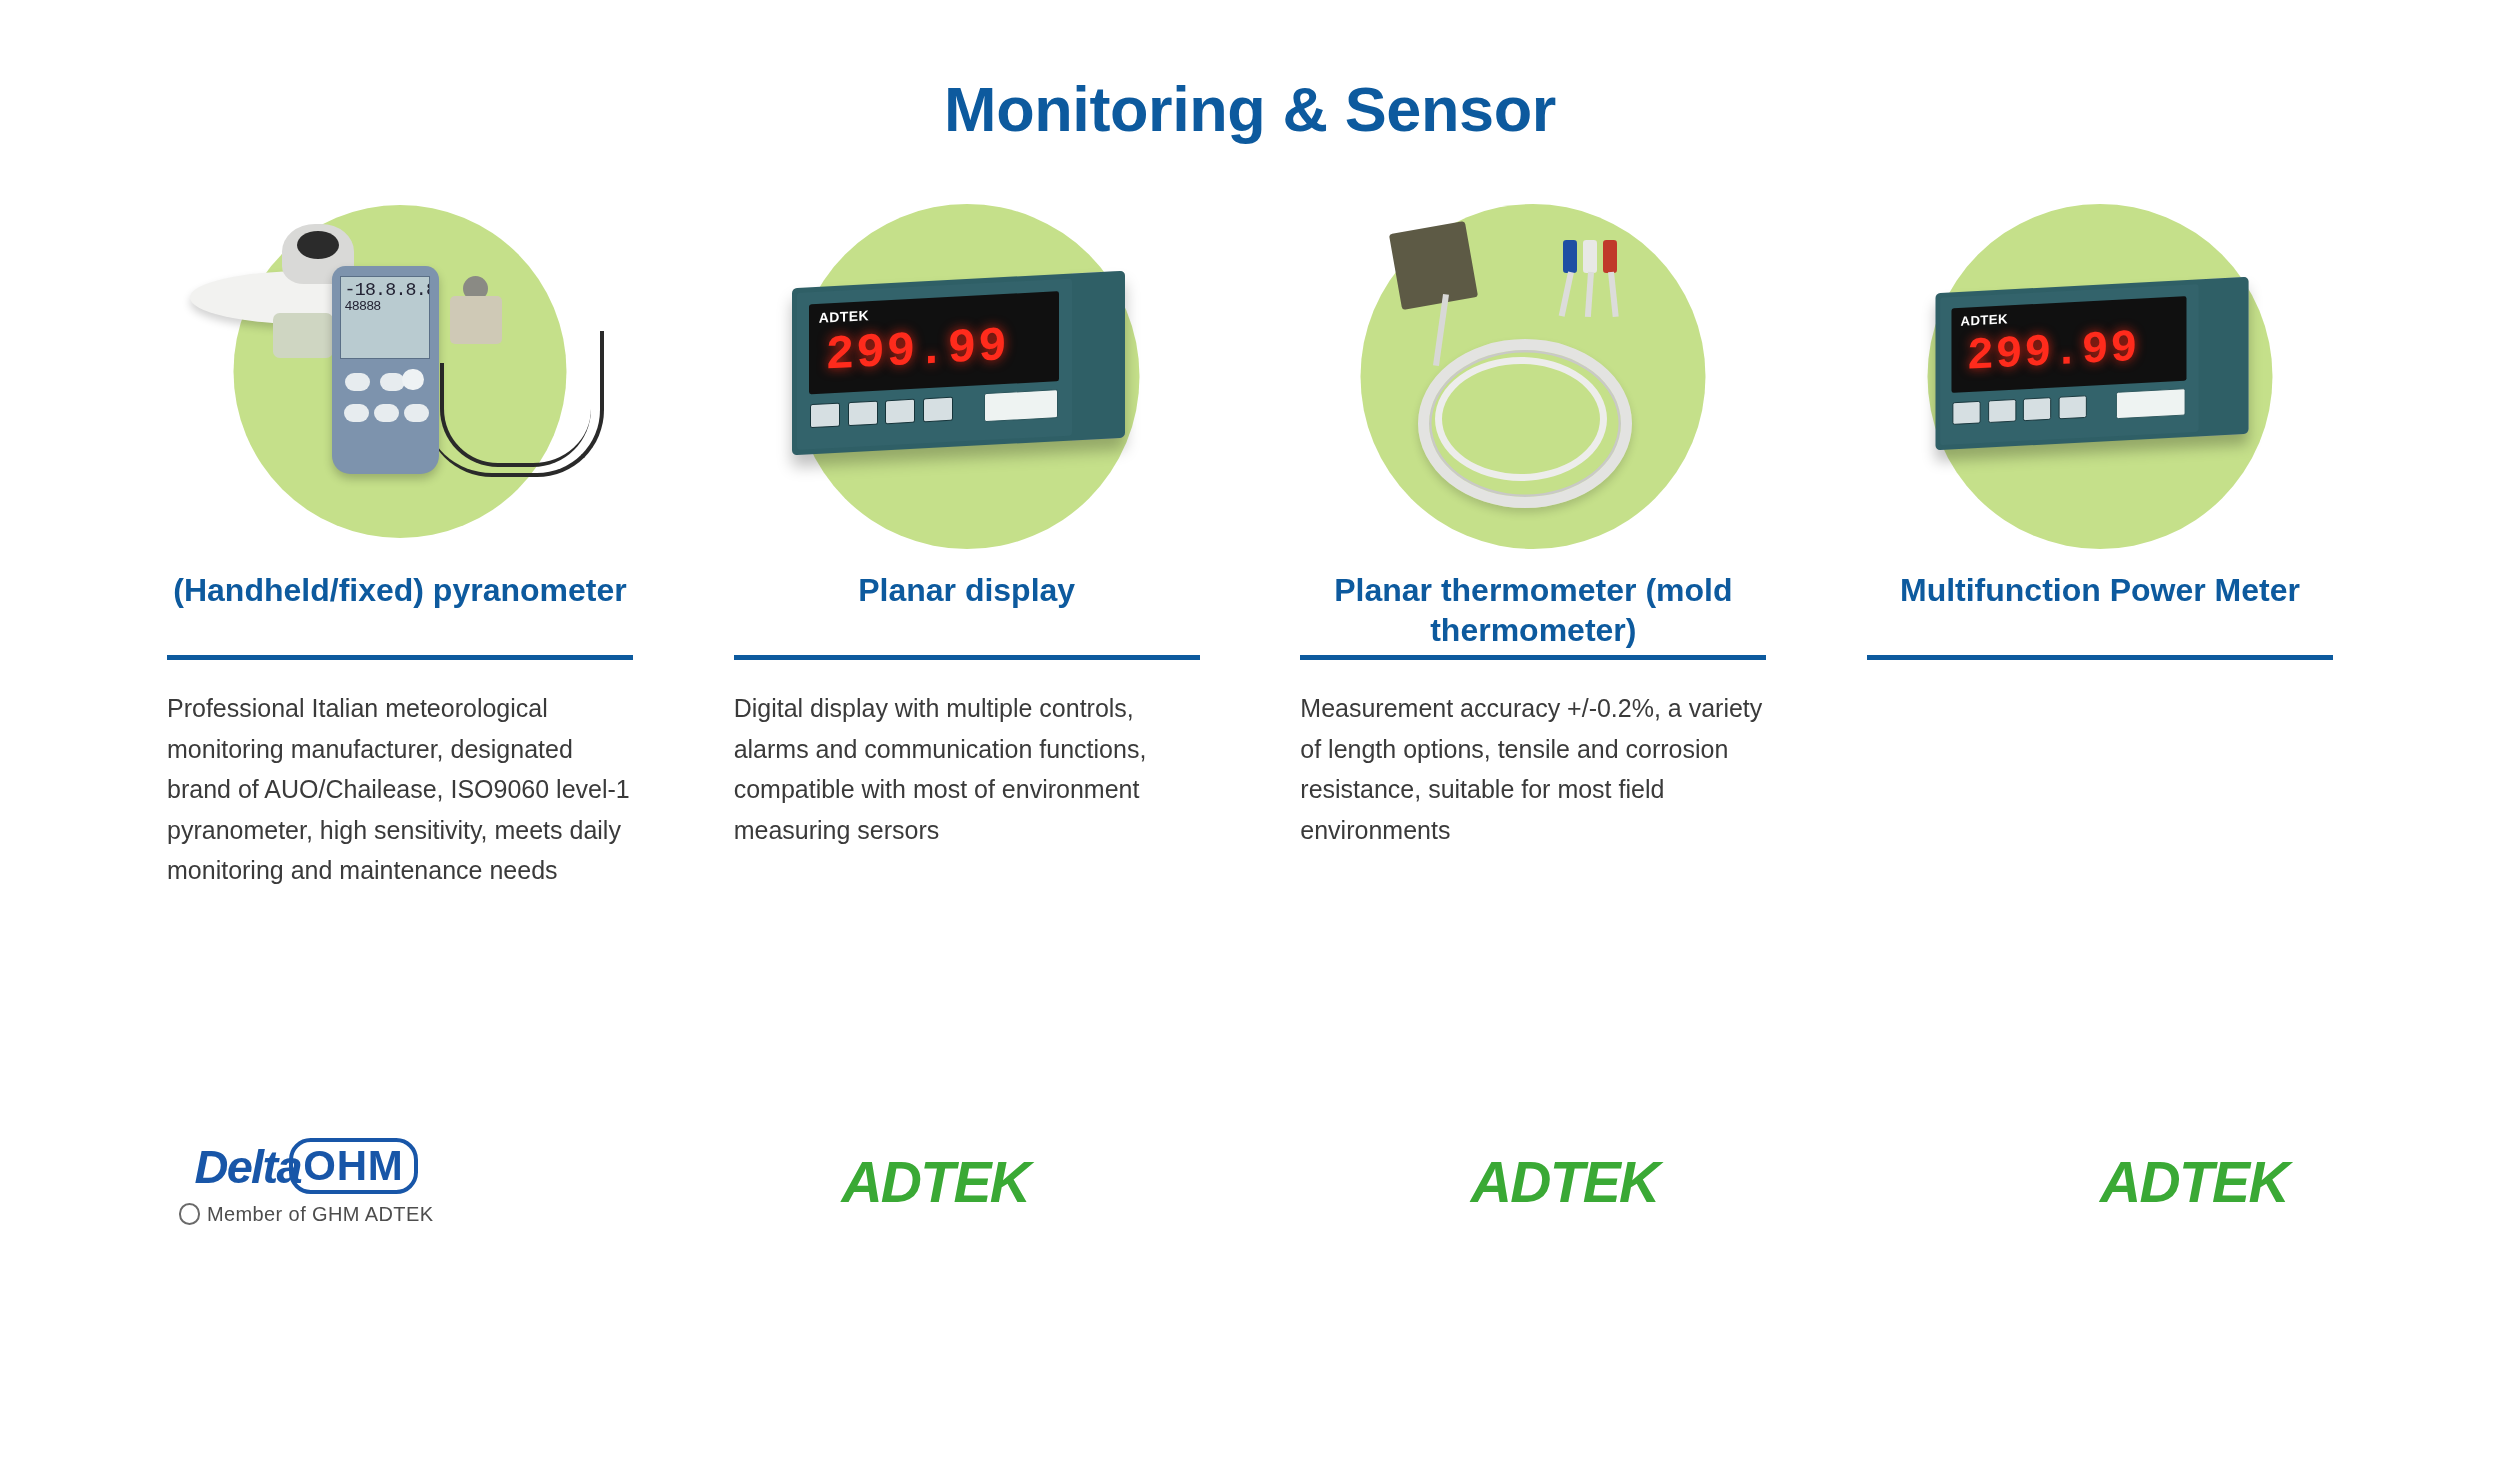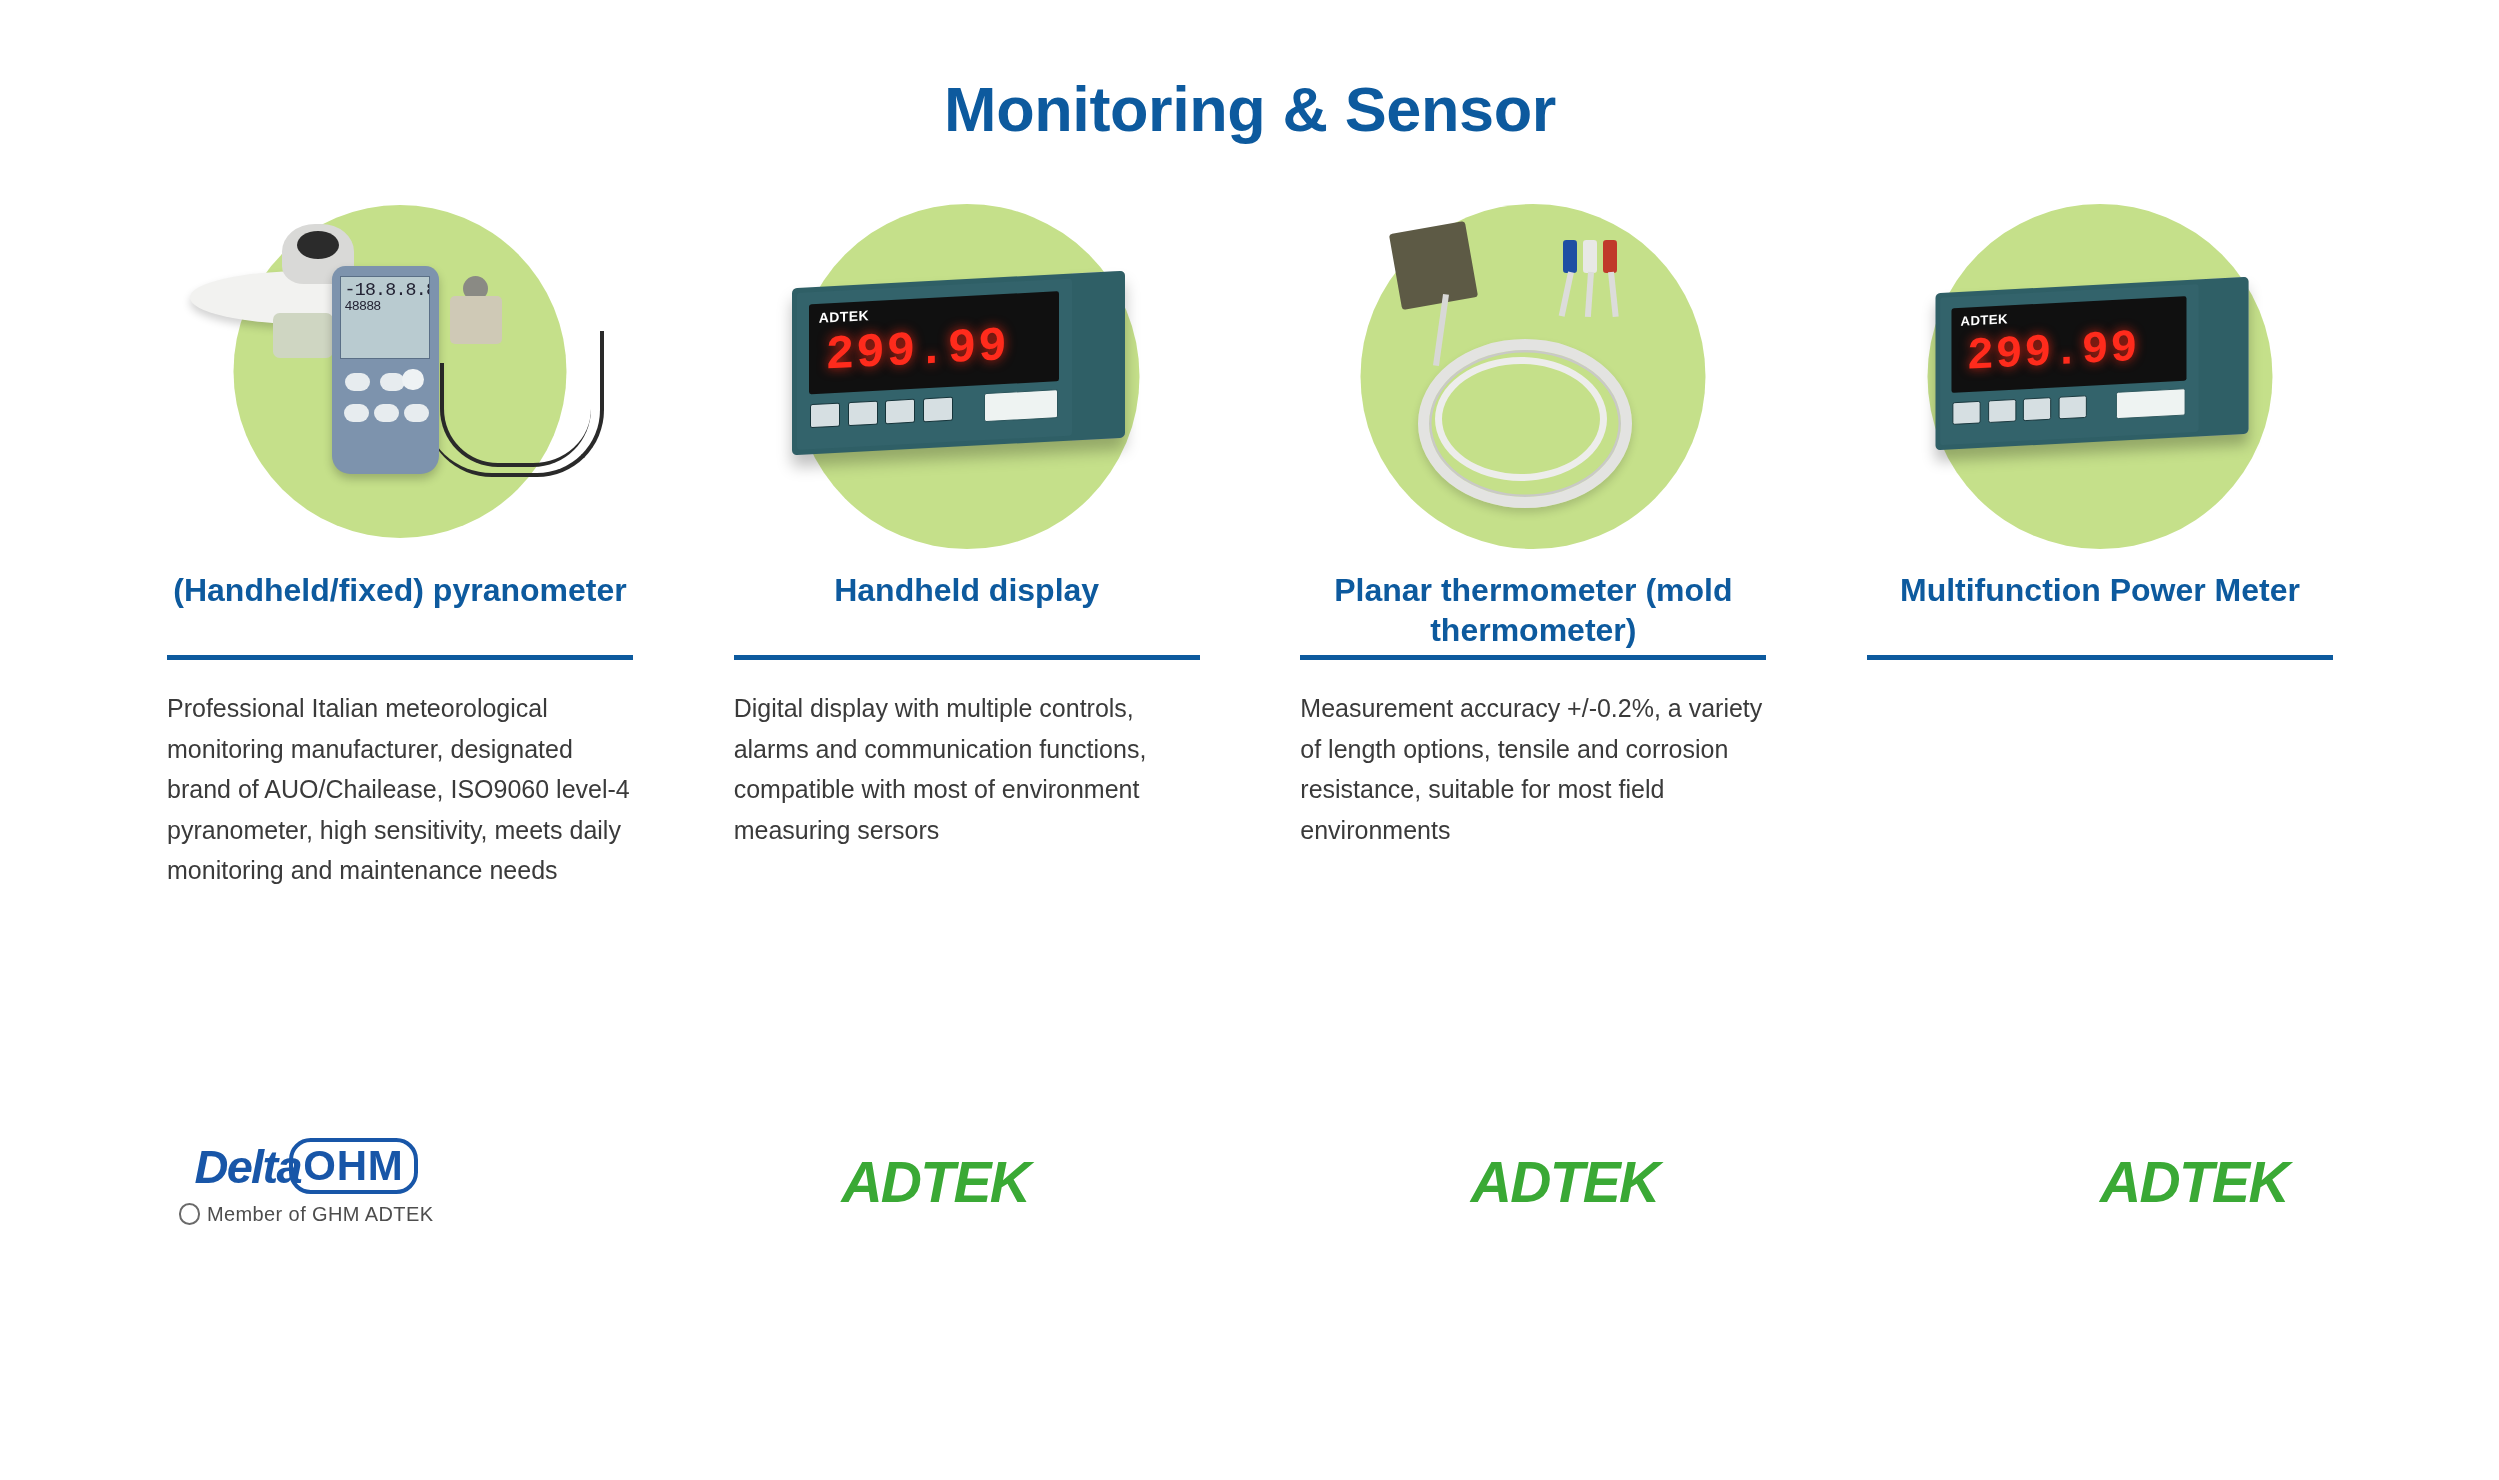--- a/index.html
+++ b/index.html
@@ -511,21 +511,21 @@
             <div class="pyr-btn" style="left:48px; top:107px;"></div>
             <div class="pyr-btn round" style="left:70px; top:103px;"></div>
             <div class="pyr-btn" style="left:11.7px; top:138px;"></div>
             <div class="pyr-btn" style="left:42px; top:138px;"></div>
             <div class="pyr-btn" style="left:72px; top:138px;"></div>
           </div>
         </div>
       </div>
       <div class="card-title">(Handheld/fixed) pyranometer</div>
       <div class="rule"></div>
-      <div class="card-body">Professional Italian meteorological monitoring manufacturer, designated brand of AUO/Chailease, ISO9060 level-4 pyranometer, high sensitivity, meets daily monitoring and maintenance needs</div>
+      <div class="card-body">Professional Italian meteorological monitoring manufacturer, designated brand of AUO/Chailease, ISO9060 level-1 pyranometer, high sensitivity, meets daily monitoring and maintenance needs</div>
     </div>
 
     <div class="card">
       <div class="image-wrap">
         <div class="blob blob-md"></div>
         <div class="art dev">
           <div class="dev-side">
             <div class="dev-side-line"></div>
           </div>
           <div class="dev-body"></div>
@@ -537,21 +537,21 @@
             <div class="dev-keys">
               <div class="dev-key"></div>
               <div class="dev-key"></div>
               <div class="dev-key"></div>
               <div class="dev-key"></div>
             </div>
             <div class="dev-panel"></div>
           </div>
         </div>
       </div>
-      <div class="card-title">Handheld display</div>
+      <div class="card-title">Planar display</div>
       <div class="rule"></div>
       <div class="card-body">Digital display with multiple controls, alarms and communication functions, compatible with most of  environment measuring sersors</div>
     </div>
 
     <div class="card">
       <div class="image-wrap">
         <div class="blob blob-md"></div>
         <div class="art therm">
           <div class="therm-pad"></div>
           <div class="therm-lead"></div>

